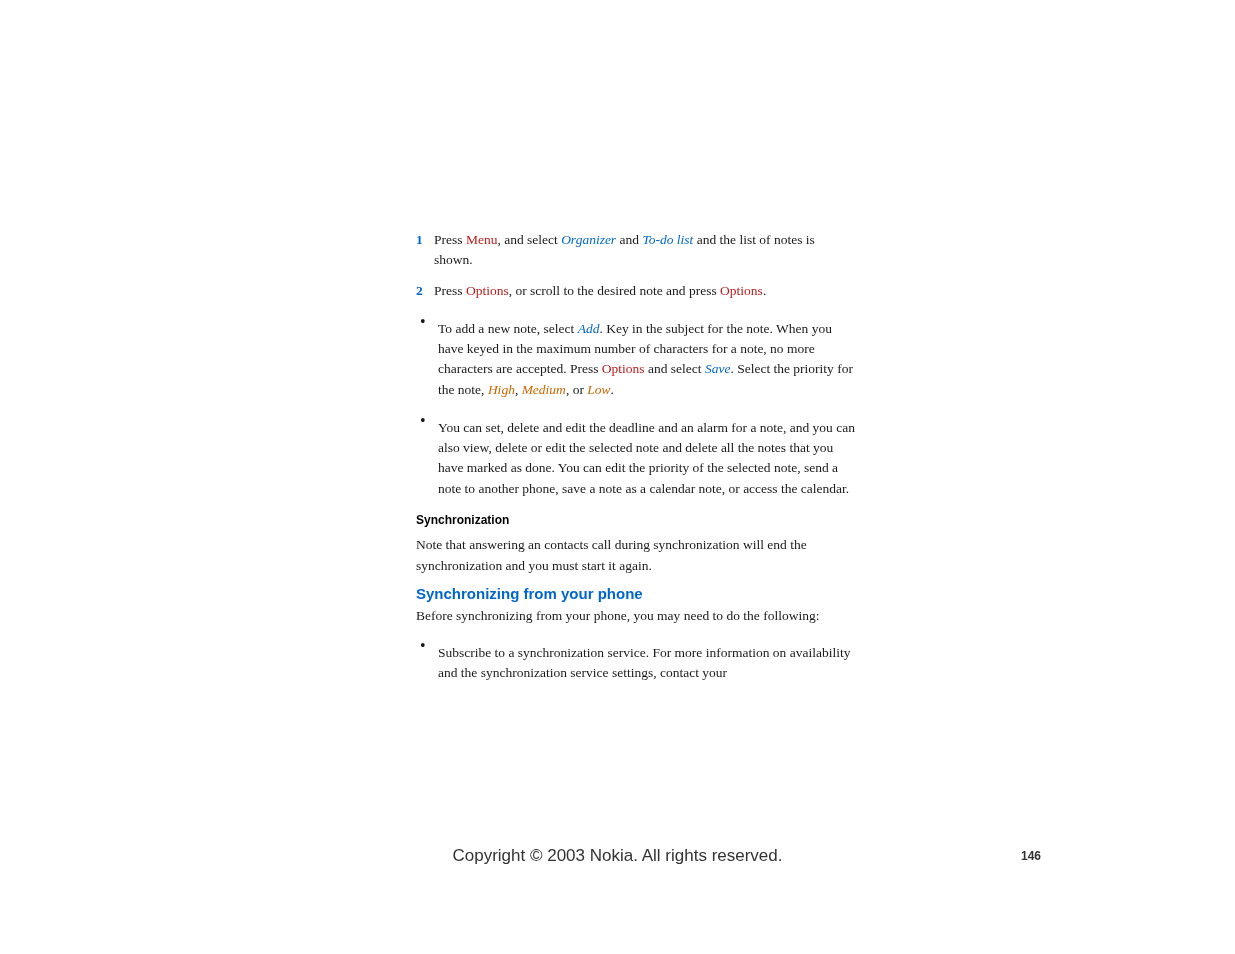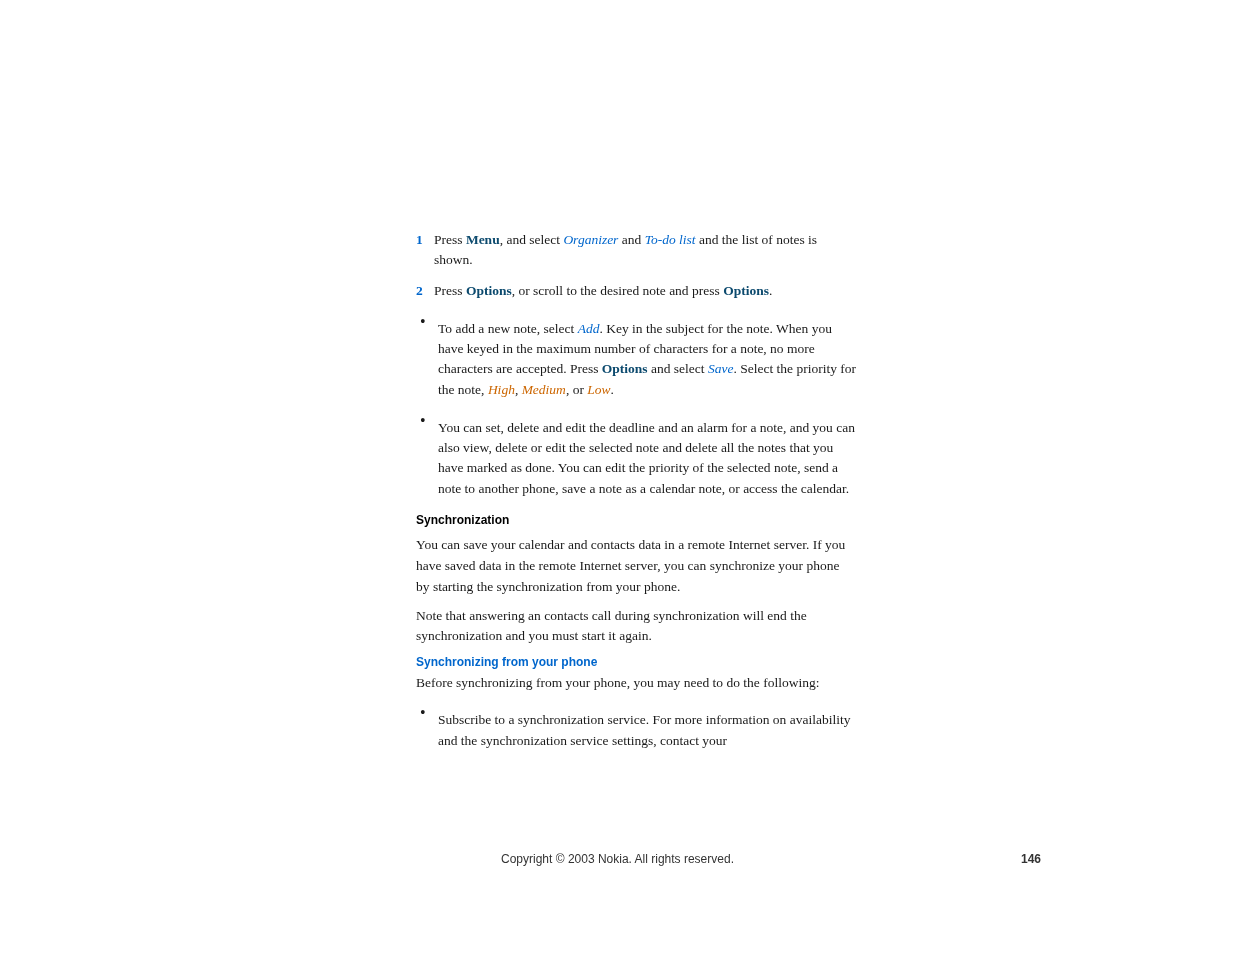--- a/index.html
+++ b/index.html
@@ -68,23 +68,22 @@
     }
 
     .bullet-item .text {
       flex: 1;
       font-size: 13.5px;
       line-height: 1.5;
       margin-top: 8px;
     }
 
     .link-blue {
-      color: #0c4a6e;
+      color: #b91c1c;
       text-decoration: none;
-      font-weight: bold;
     }
 
     .italic-blue {
       color: #0066cc;
       font-style: italic;
       text-decoration: none;
     }
 
     .italic-orange {
       color: #cc6600;
@@ -95,21 +94,21 @@
       color: #000000;
       font-size: 12px;
       font-weight: bold;
       font-family: Arial, sans-serif;
       margin-top: 14px;
       margin-bottom: 8px;
     }
 
     .sub-heading {
       color: #0066cc;
-      font-size: 12px;
+      font-size: 15px;
       font-weight: bold;
       font-family: Arial, sans-serif;
       margin-bottom: 4px;
     }
 
     .paragraph {
       font-size: 13.5px;
       line-height: 1.55;
       margin-bottom: 8px;
     }
@@ -118,21 +117,21 @@
       position: absolute;
       bottom: 88px;
       left: 0;
       width: 1235px;
       display: flex;
       justify-content: center;
       align-items: center;
     }
 
     .footer-text {
-      font-size: 12px;
+      font-size: 17px;
       color: #333;
       font-family: Arial, sans-serif;
       text-align: center;
     }
 
     .footer-page-num {
       position: absolute;
       right: 194px;
       font-size: 12px;
       color: #333;
@@ -171,23 +170,20 @@
 
     <div class="bullet-item">
       <span class="bullet">•</span>
       <span class="text">
         You can set, delete and edit the deadline and an alarm for a note, and you can also view, delete or edit the selected note and delete all the notes that you have marked as done. You can edit the priority of the selected note, send a note to another phone, save a note as a calendar note, or access the calendar.
       </span>
     </div>
 
     <div class="section-heading">Synchronization</div>
 
-    <div class="paragraph">
-      You can save your calendar and contacts data in a remote Internet server. If you have saved data in the remote Internet server, you can synchronize your phone by starting the synchronization from your phone.
-    </div>
 
     <div class="paragraph">
       Note that answering an contacts call during synchronization will end the synchronization and you must start it again.
     </div>
 
     <div class="sub-heading">Synchronizing from your phone</div>
 
     <div class="paragraph">
       Before synchronizing from your phone, you may need to do the following:
     </div>

